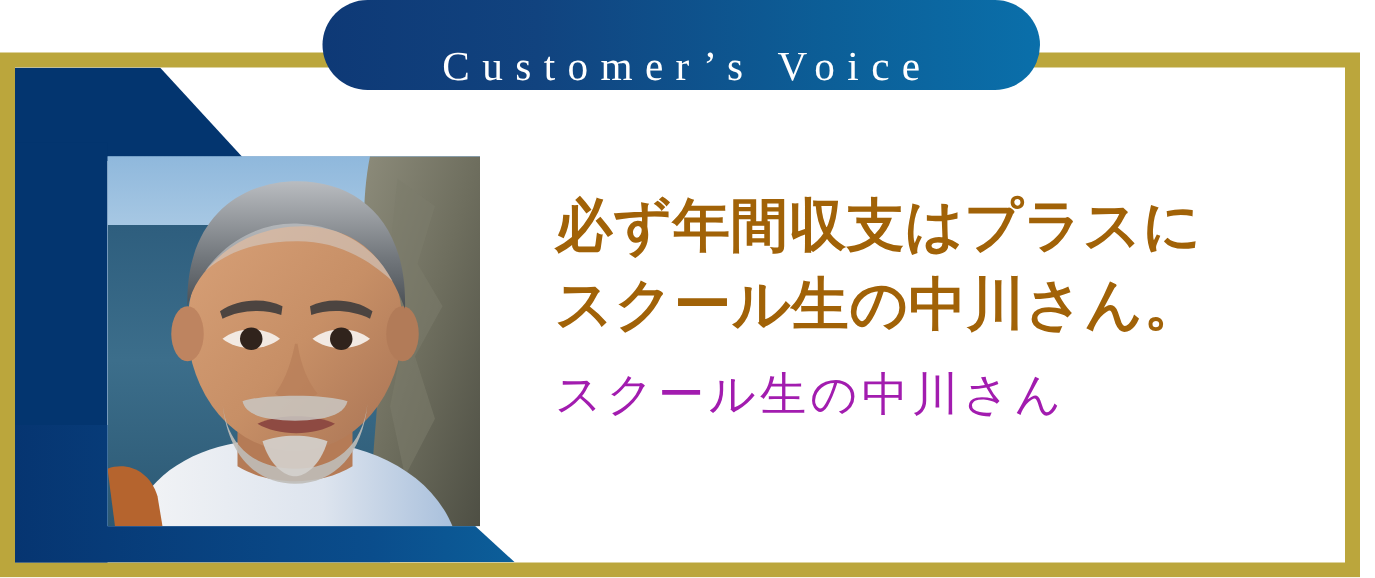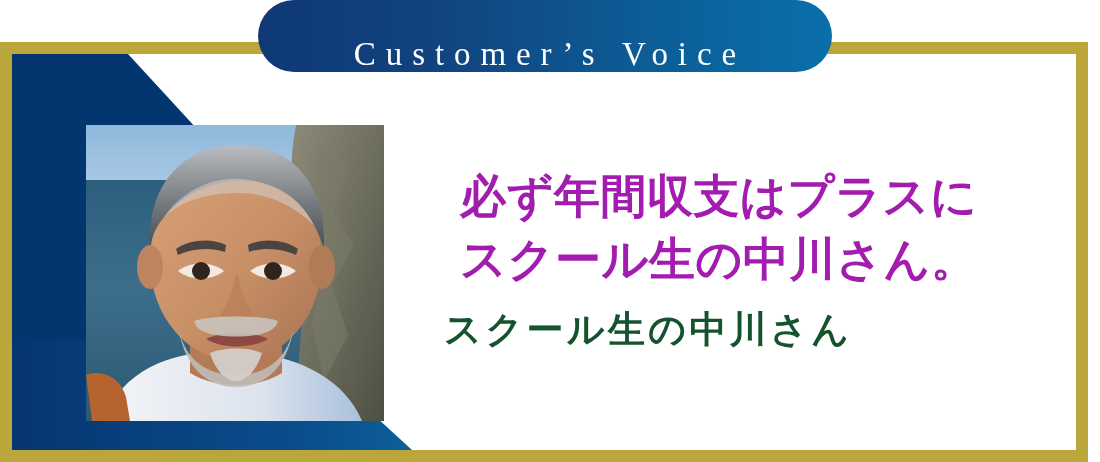--- a/index.html
+++ b/index.html
@@ -87,34 +87,34 @@
   .photo svg { display: block; width: 100%; height: 100%; }
 
   
   .text-block {
     position: absolute;
     left: 432px;
     top: 95px;
     width: 620px;
   }
   .headline {
-    color: #a21caf;
+    color: #a16207;
     font-weight: 700;
     font-size: 46px;
     line-height: 1.38;
     letter-spacing: 0.01em;
-    margin: 16px;
+    margin: 0;
     white-space: nowrap;
   }
   .headline .l2 { display: block; }
   .attribution {
-    margin: 4px 0 0 0;
-    color: #14532d;
+    margin: 18px 0 0 0;
+    color: #a21caf;
     font-size: 37px;
-    font-weight: 700;
+    font-weight: 400;
     letter-spacing: 0.09em;
     line-height: 1.2;
     white-space: nowrap;
   }
 
   
   .badge {
     position: absolute;
     left: 258px;
     top: 0;

